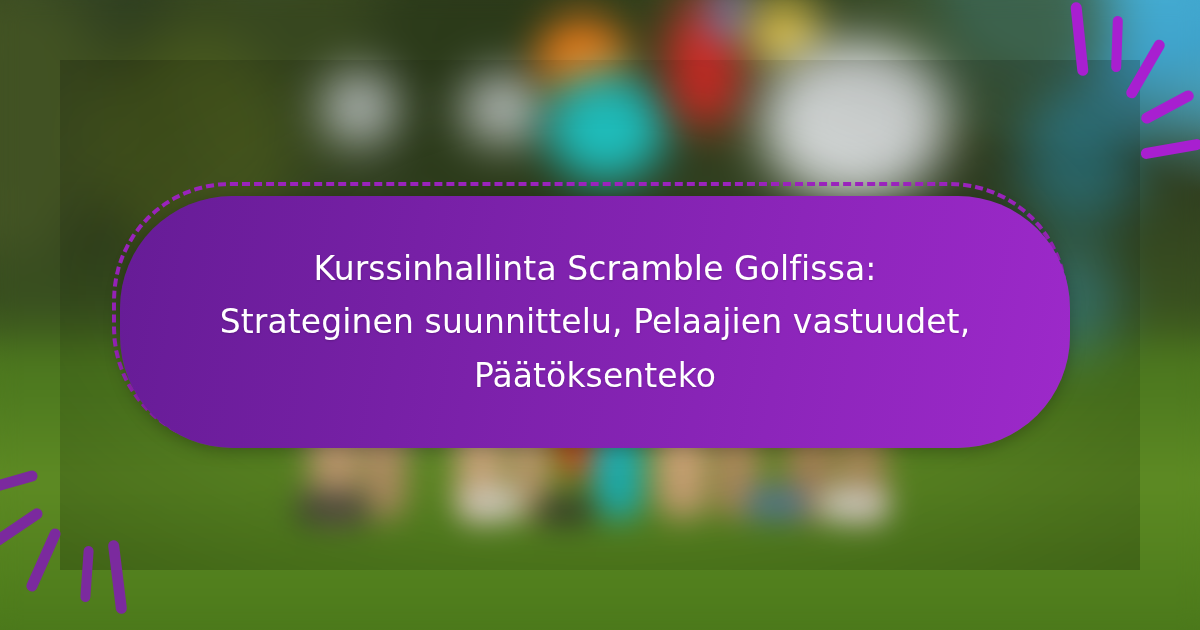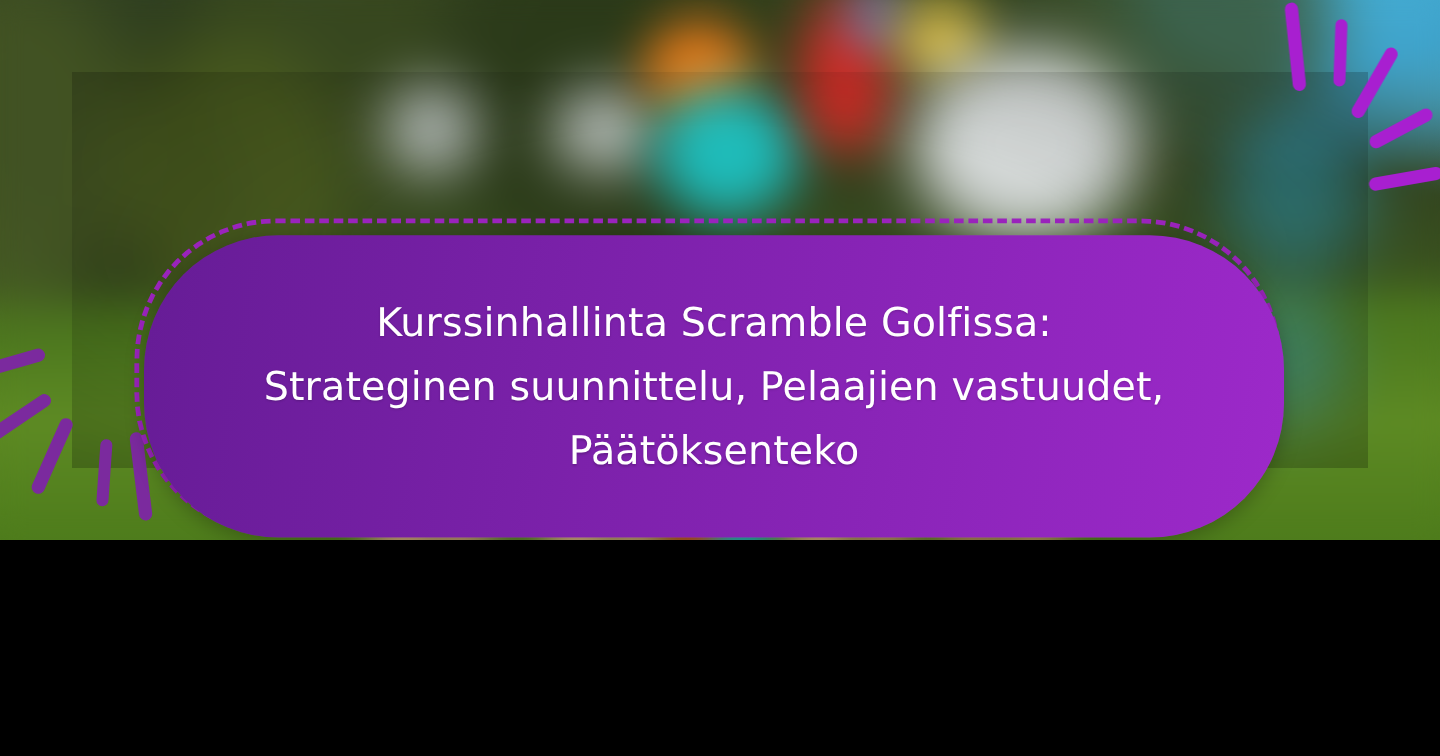--- a/index.html
+++ b/index.html
@@ -3,21 +3,21 @@
 <meta charset="utf-8">
 <style>
   html, body {
     margin: 0;
     padding: 0;
     background: #000;
   }
   #stage {
     position: relative;
     width: 1200px;
-    height: 450px;
+    height: 630px;
     overflow: hidden;
     font-family: "DejaVu Sans", "Liberation Sans", sans-serif;
   }
 
   
   .bg-photo {
     position: absolute;
     inset: -60px;
     overflow: hidden;
   }

